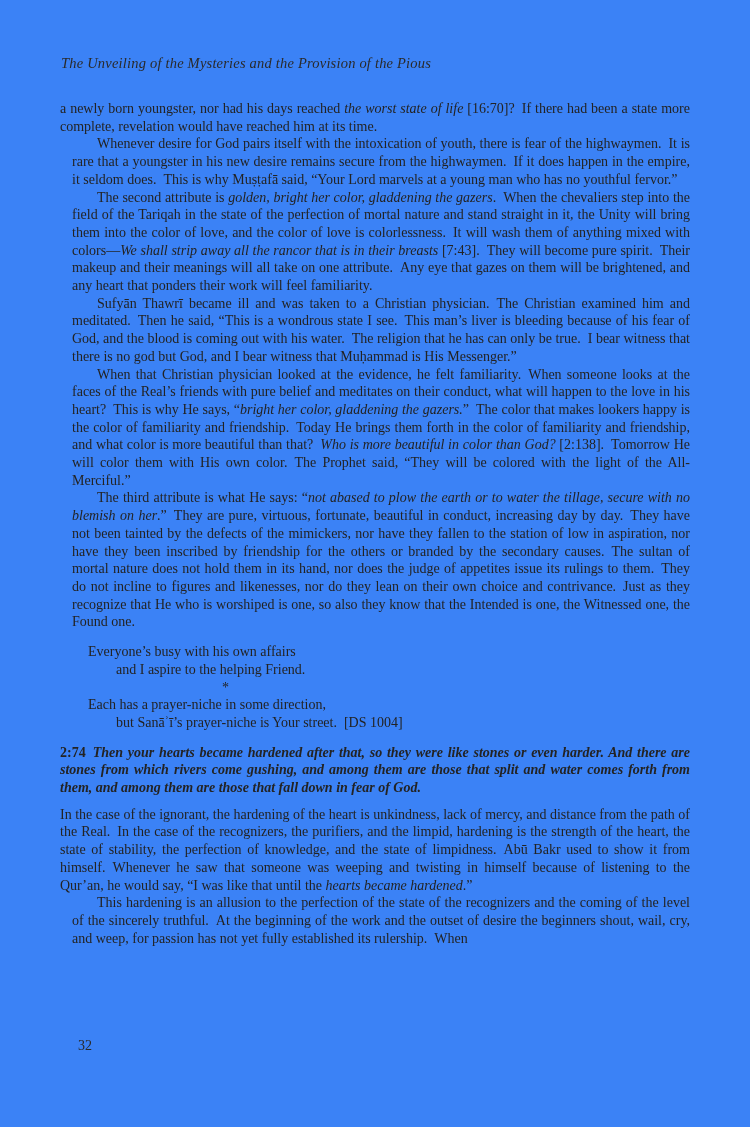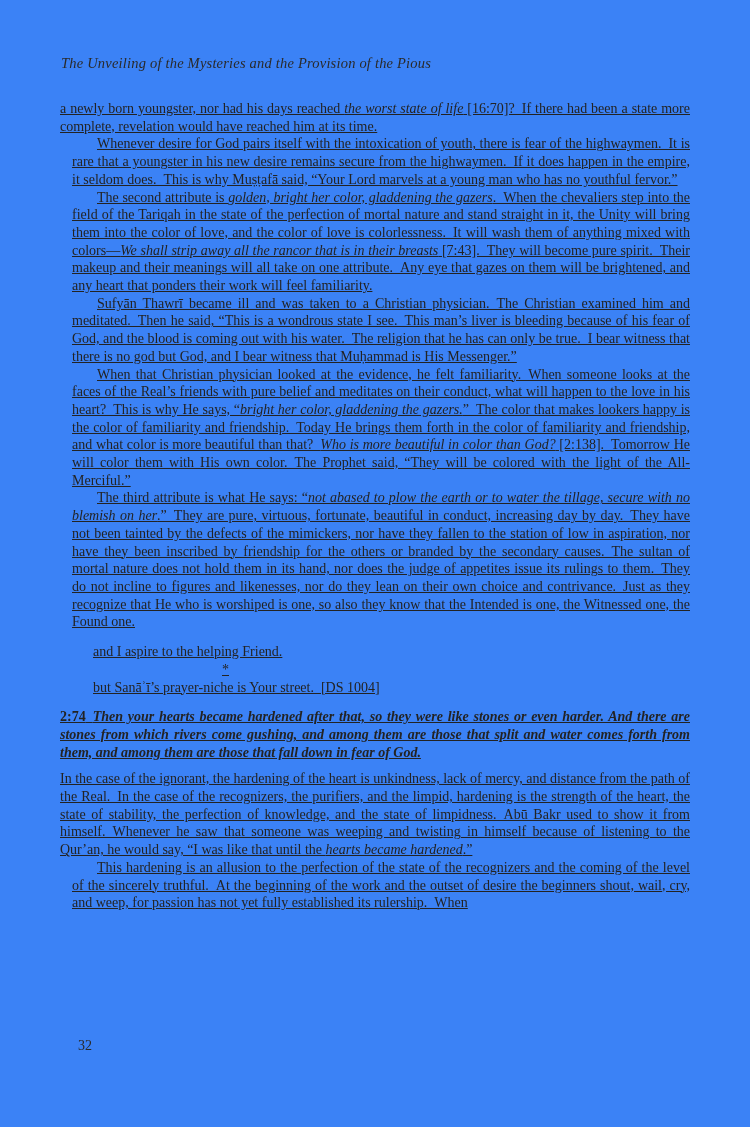--- a/index.html
+++ b/index.html
@@ -24,31 +24,30 @@
   }
   .page-body {
     position: absolute;
     left: 60px;
     top: 100px;
     width: 630px;
     font-size: 14px;
     line-height: 17.7px;
     text-align: justify;
     color: #232323;
-    text-decoration: underline;
   }
   .para { margin: 0; }
   .para.indent { text-indent: 25px; margin-left: 12px; }
   .para.verse { margin: 12px 0 9px 0; }
   .s-i { font-style: italic; }
   .s-b { font-weight: bold; }
   .s-bi { font-weight: bold; font-style: italic; }
   .poem { margin: 12px 0 5px 0; text-align: left; }
   .poem-line { margin-left: 28px; }
-  .poem-line.hang { margin-left: 33px; }
+  .poem-line.hang { margin-left: 56px; }
   .poem-sep { margin-left: 162px; }
   .page-number {
     position: absolute;
     left: 78px;
     top: 1038px;
     font-size: 14px;
     color: #2a2a2a;
   }
 </style>
 </head>
@@ -58,22 +57,24 @@
   <div class="running-header">The Unveiling of the Mysteries and the Provision of the Pious</div>
 
   <div class="page-body" id="page-body">
       <p class="para"><span>a newly born youngster, nor had his days reached </span><span class="s-i">the worst state of life</span><span> [16:70]? If there had been a state more complete, revelation would have reached him at its time.</span></p>
       <p class="para indent"><span>Whenever desire for God pairs itself with the intoxication of youth, there is fear of the highwaymen. It is rare that a youngster in his new desire remains secure from the highwaymen. If it does happen in the empire, it seldom does. This is why Muṣṭafā said, “Your Lord marvels at a young man who has no youthful fervor.”</span></p>
       <p class="para indent"><span>The second attribute is </span><span class="s-i">golden, bright her color, gladdening the gazers</span><span>. When the chevaliers step into the field of the Tariqah in the state of the perfection of mortal nature and stand straight in it, the Unity will bring them into the color of love, and the color of love is colorlessness. It will wash them of anything mixed with colors—</span><span class="s-i">We shall strip away all the rancor that is in their breasts</span><span> [7:43]. They will become pure spirit. Their makeup and their meanings will all take on one attribute. Any eye that gazes on them will be brightened, and any heart that ponders their work will feel familiarity.</span></p>
       <p class="para indent"><span>Sufyān Thawrī became ill and was taken to a Christian physician. The Christian examined him and meditated. Then he said, “This is a wondrous state I see. This man’s liver is bleeding because of his fear of God, and the blood is coming out with his water. The religion that he has can only be true. I bear witness that there is no god but God, and I bear witness that Muḥammad is His Messenger.”</span></p>
       <p class="para indent"><span>When that Christian physician looked at the evidence, he felt familiarity. When someone looks at the faces of the Real’s friends with pure belief and meditates on their conduct, what will happen to the love in his heart? This is why He says, “</span><span class="s-i">bright her color, gladdening the gazers.</span><span>” The color that makes lookers happy is the color of familiarity and friendship. Today He brings them forth in the color of familiarity and friendship, and what color is more beautiful than that? </span><span class="s-i">Who is more beautiful in color than God?</span><span> [2:138]. Tomorrow He will color them with His own color. The Prophet said, “They will be colored with the light of the All-Merciful.”</span></p>
       <p class="para indent"><span>The third attribute is what He says: “</span><span class="s-i">not abased to plow the earth or to water the tillage, secure with no blemish on her</span><span>.” They are pure, virtuous, fortunate, beautiful in conduct, increasing day by day. They have not been tainted by the defects of the mimickers, nor have they fallen to the station of low in aspiration, nor have they been inscribed by friendship for the others or branded by the secondary causes. The sultan of mortal nature does not hold them in its hand, nor does the judge of appetites issue its rulings to them. They do not incline to figures and likenesses, nor do they lean on their own choice and contrivance. Just as they recognize that He who is worshiped is one, so also they know that the Intended is one, the Witnessed one, the Found one.</span></p>
       <div class="poem">
+        <div class="poem-line">Everyone’s busy with his own affairs</div>
         <div class="poem-line hang">and I aspire to the helping Friend.</div>
         <div class="poem-sep">*</div>
+        <div class="poem-line">Each has a prayer-niche in some direction,</div>
         <div class="poem-line hang">but Sanāʾī’s prayer-niche is Your street. [DS 1004]</div>
       </div>
       <p class="para verse"><span class="s-b">2:74</span><span> </span><span class="s-bi">Then your hearts became hardened after that, so they were like stones or even harder. And there are stones from which rivers come gushing, and among them are those that split and water comes forth from them, and among them are those that fall down in fear of God.</span></p>
       <p class="para"><span>In the case of the ignorant, the hardening of the heart is unkindness, lack of mercy, and distance from the path of the Real. In the case of the recognizers, the purifiers, and the limpid, hardening is the strength of the heart, the state of stability, the perfection of knowledge, and the state of limpidness. Abū Bakr used to show it from himself. Whenever he saw that someone was weeping and twisting in himself because of listening to the Qur’an, he would say, “I was like that until the </span><span class="s-i">hearts became hardened</span><span>.”</span></p>
       <p class="para indent"><span>This hardening is an allusion to the perfection of the state of the recognizers and the coming of the level of the sincerely truthful. At the beginning of the work and the outset of desire the beginners shout, wail, cry, and weep, for passion has not yet fully established its rulership. When</span></p>
     </div>
 
   <div class="page-number">32</div>
 </div>
 

